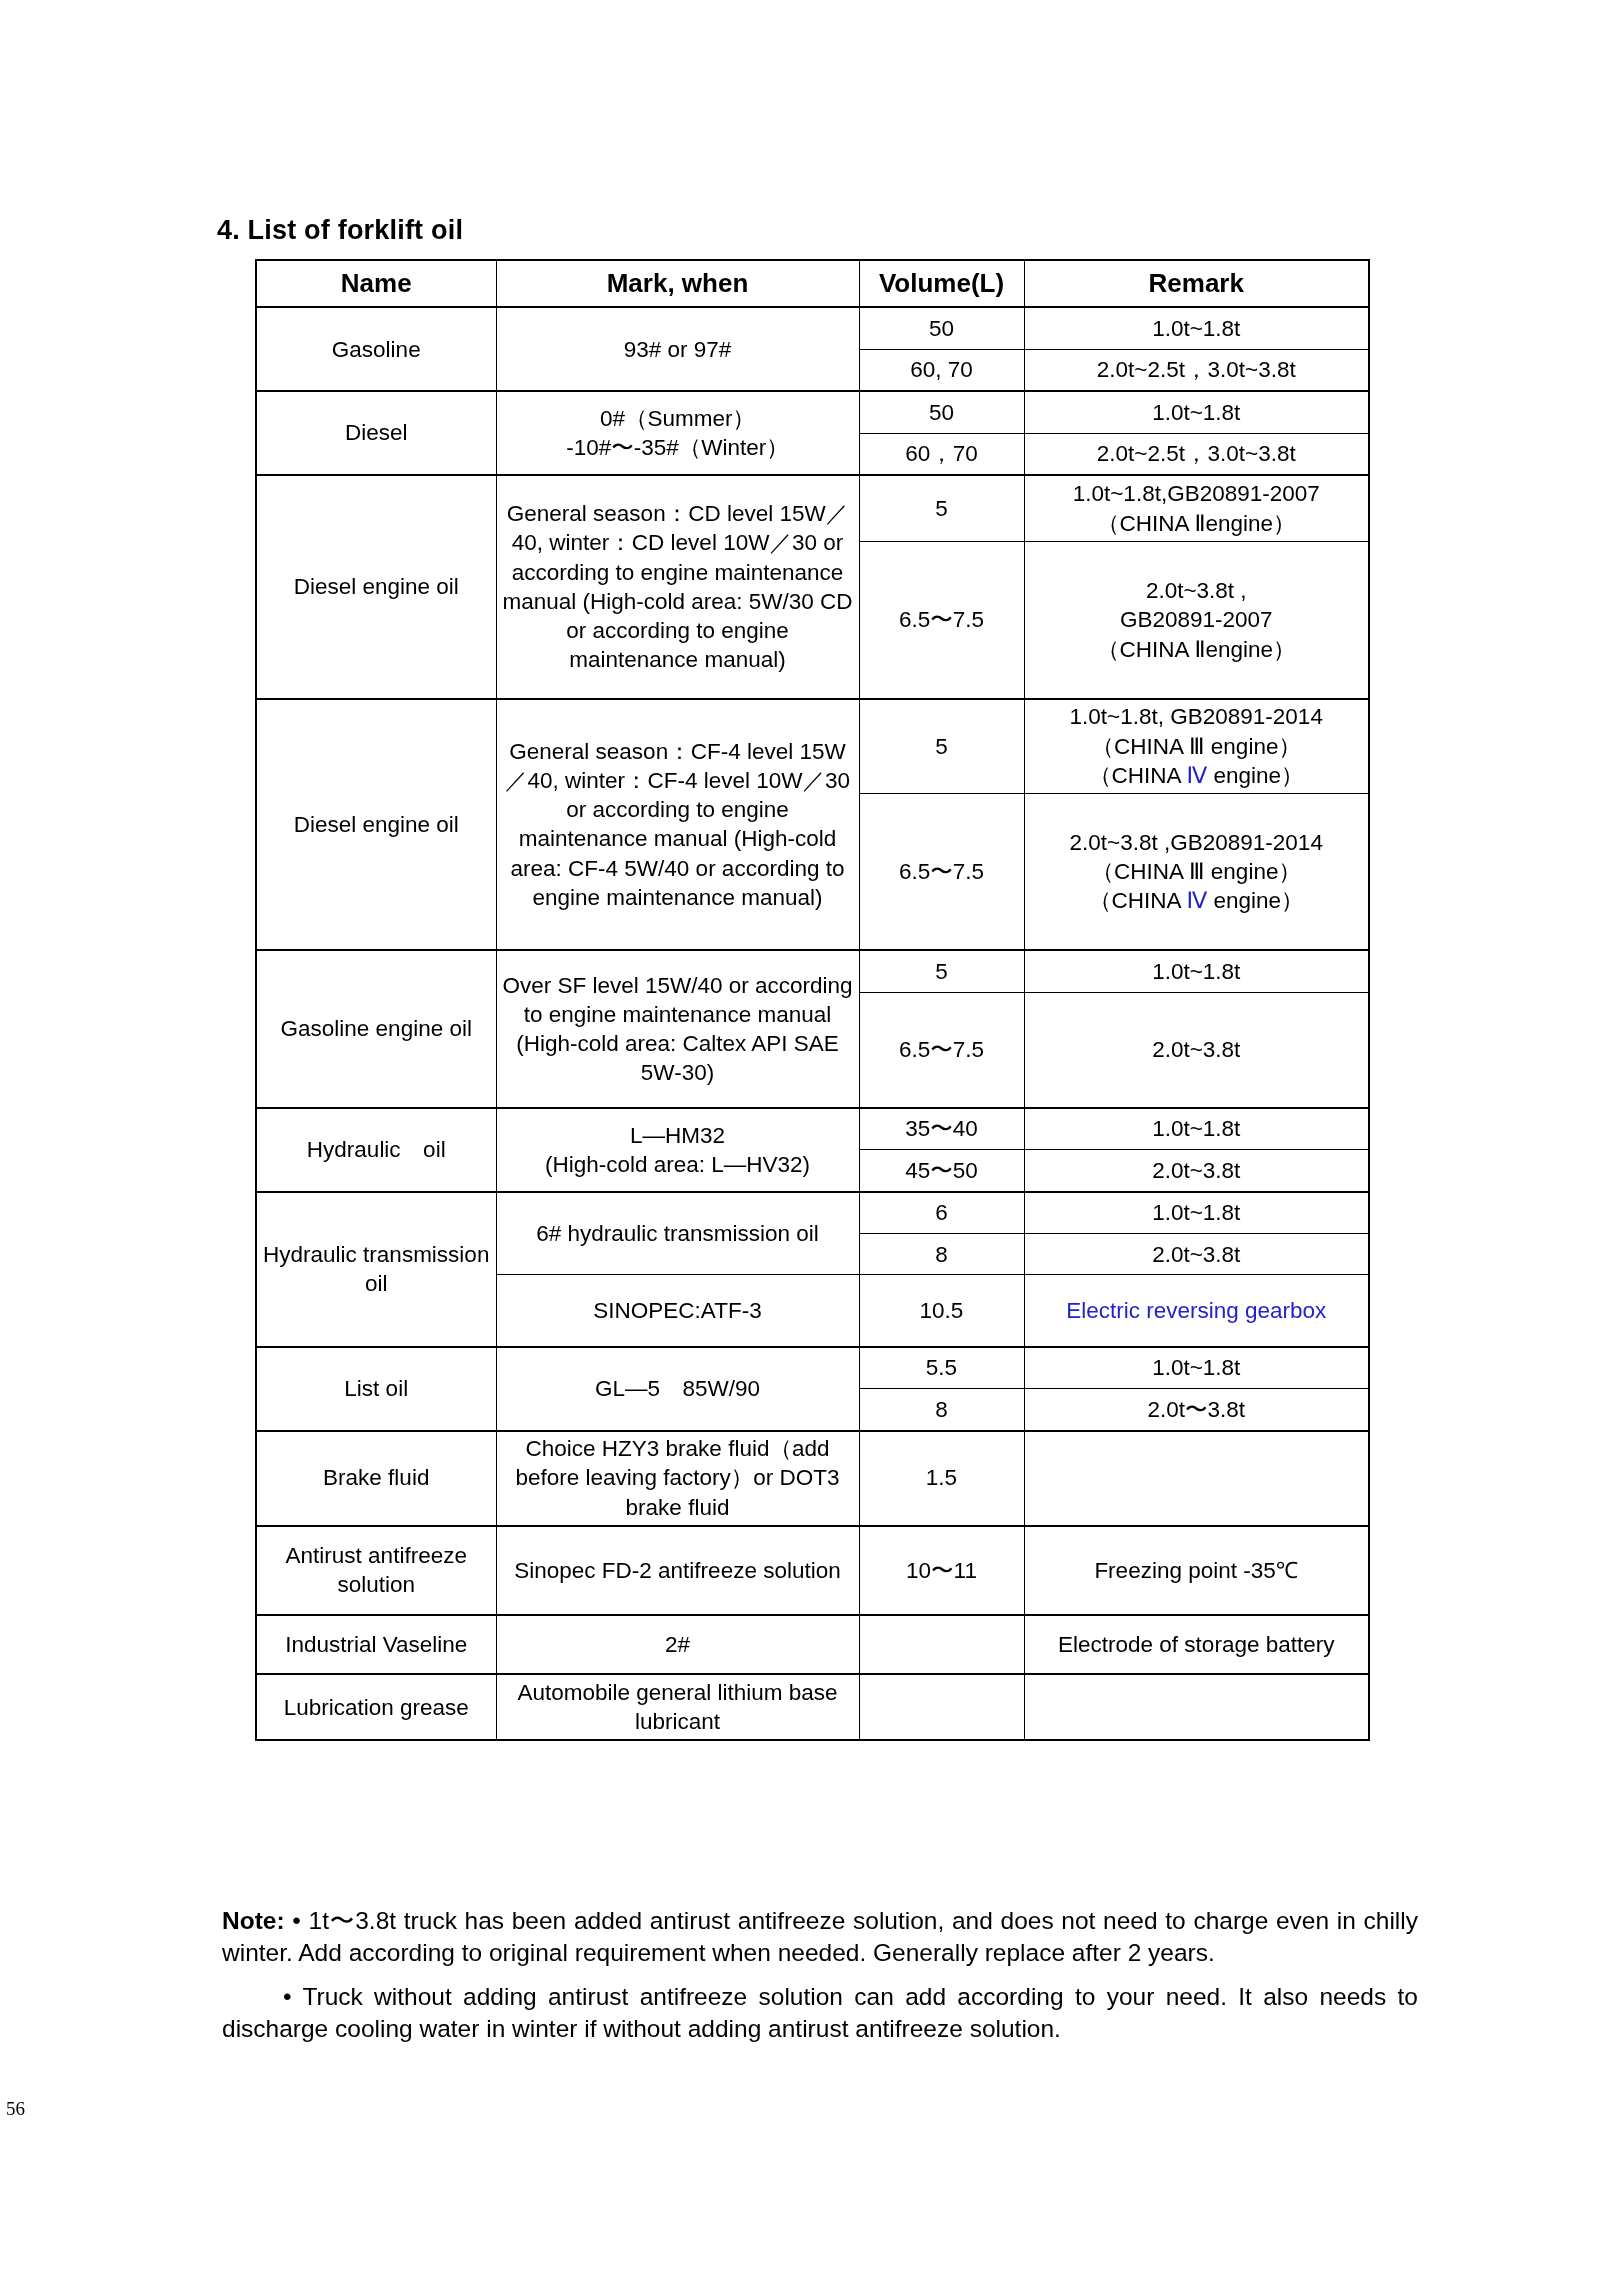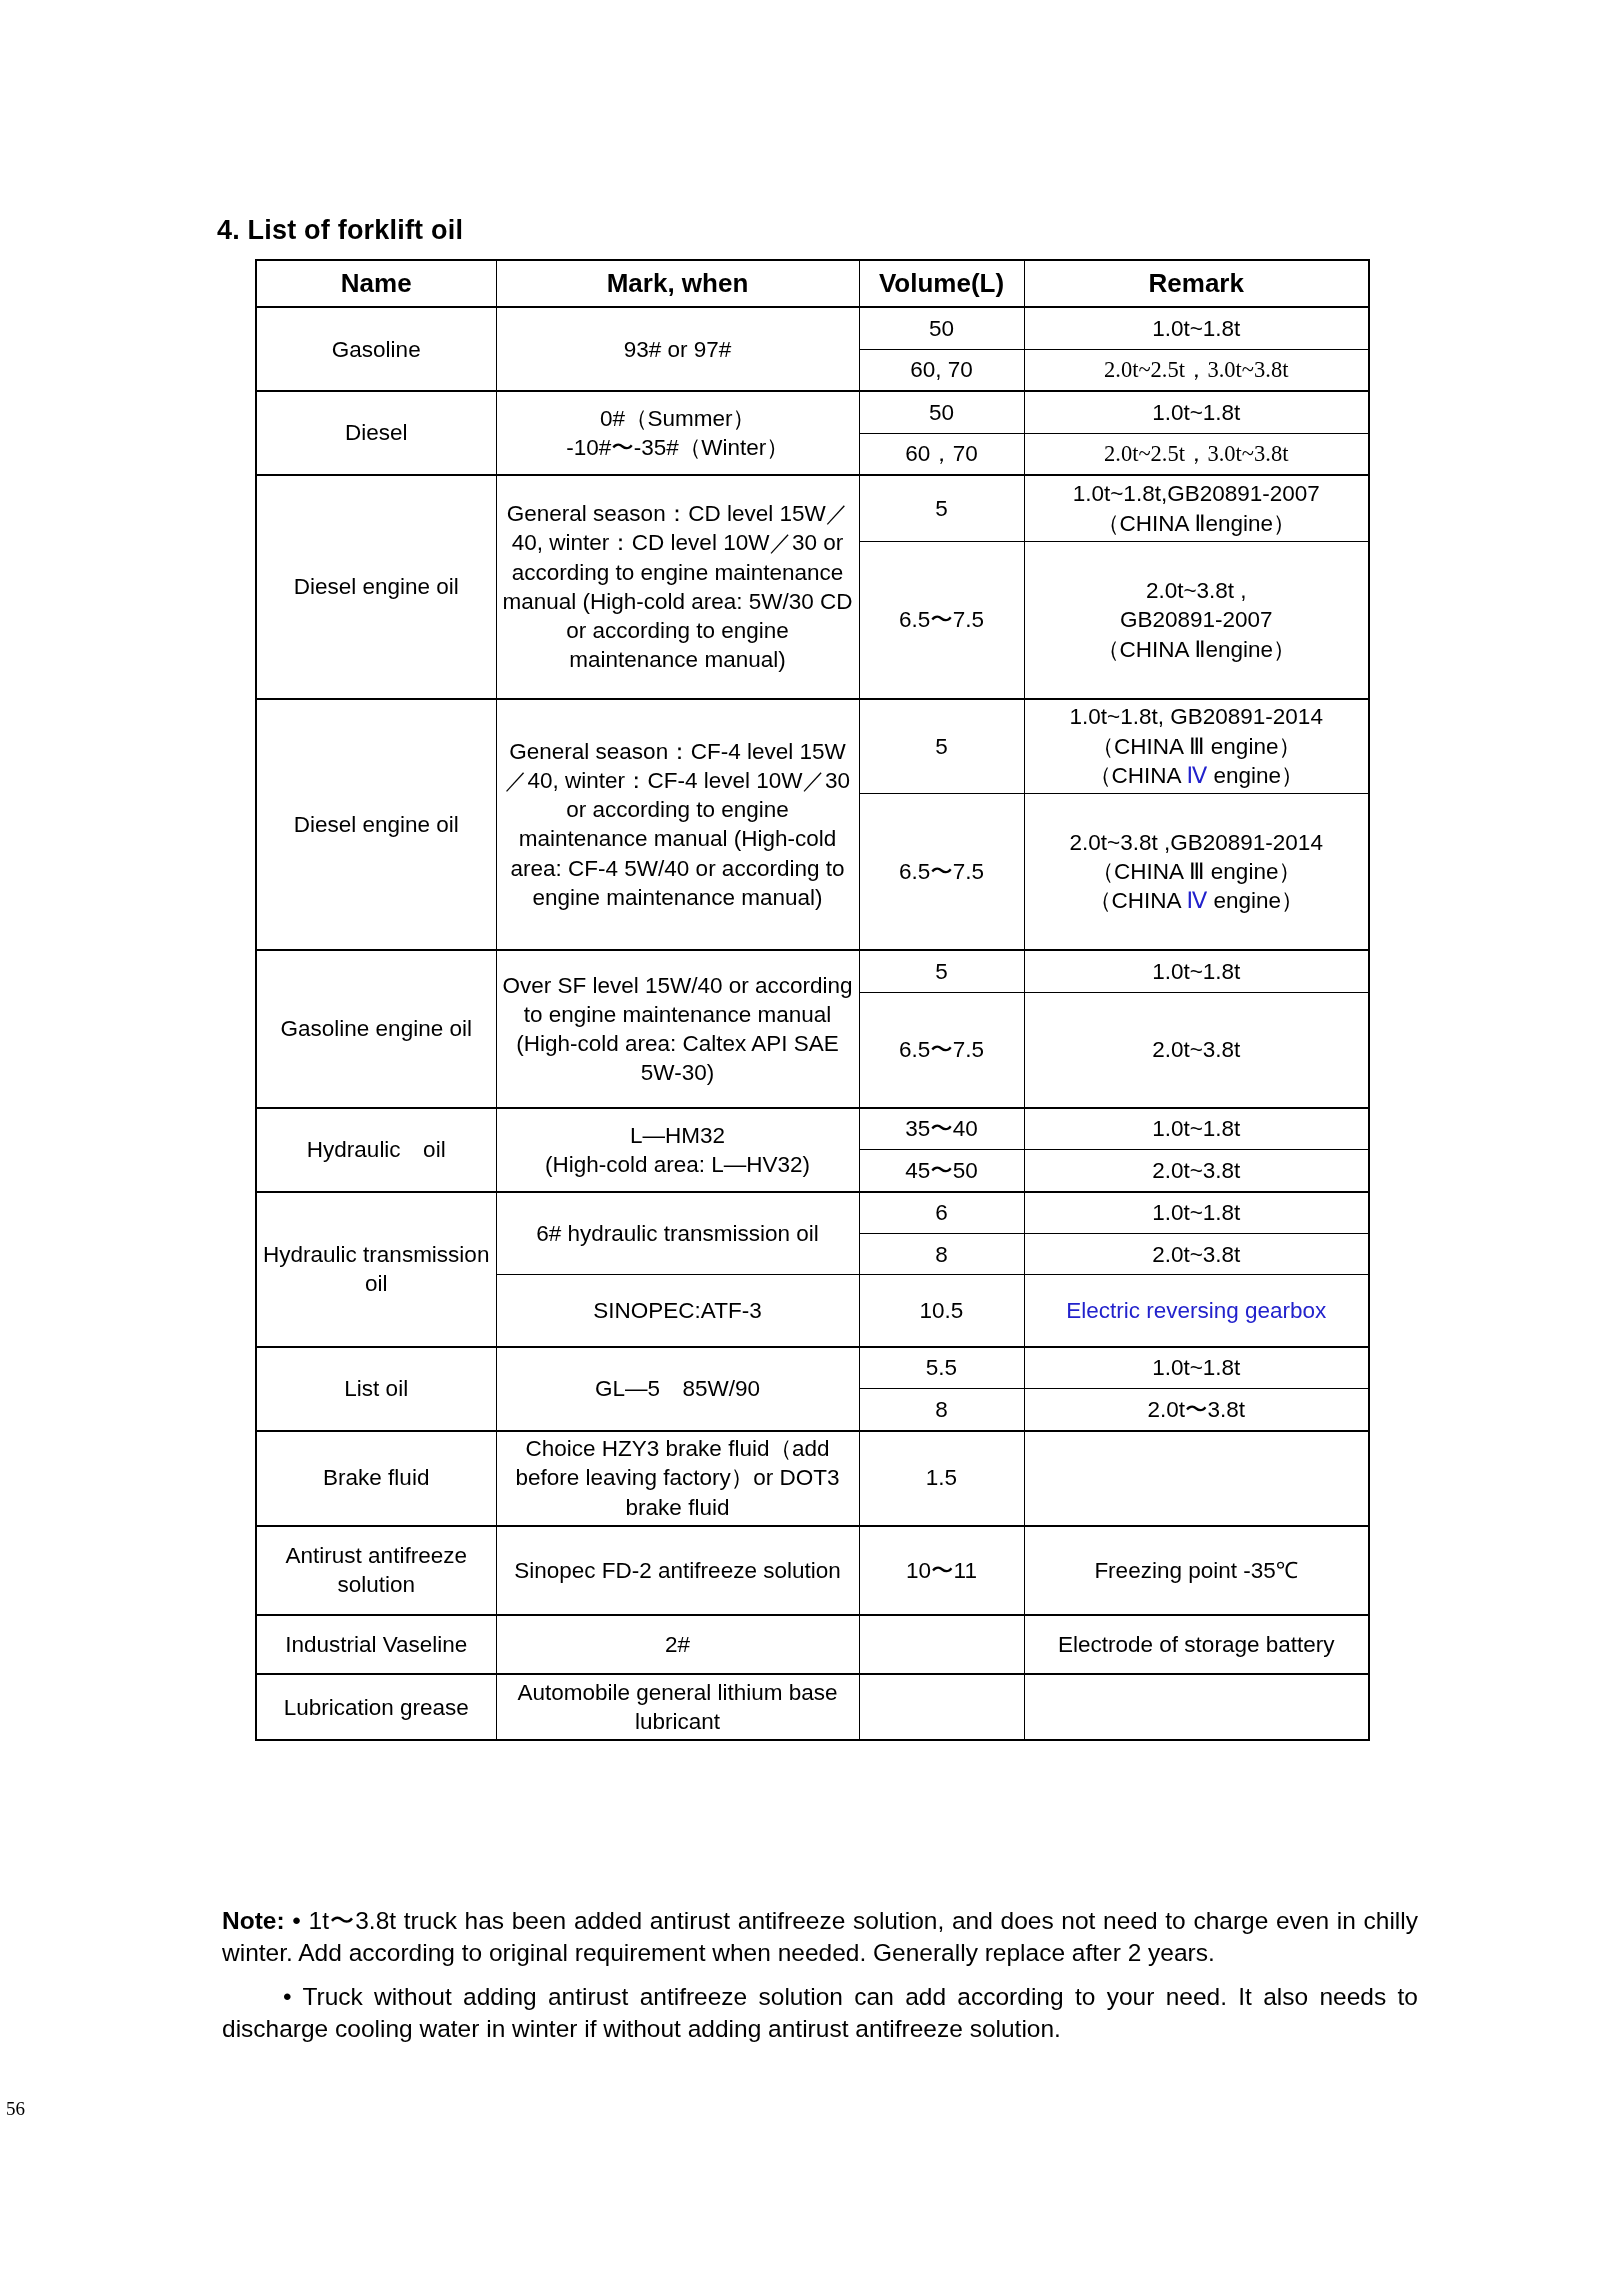--- a/index.html
+++ b/index.html
@@ -63,21 +63,21 @@
   .oil-table td.lcol { border-left: 2px solid #000; }
   .oil-table td.rcol { border-right: 2px solid #000; border-radius: 11px; }
 
   .col-name   { width: 240px; }
   .col-mark   { width: 363px; }
   .col-volume { width: 165px; }
   .col-remark { width: 345px; }
 
   .cell-left { text-align: left; padding-left: 8.2px; }
   .blue { color: #2222cc; }
-  .nowrapcell { white-space: nowrap; font-family: Liberation Serif, serif; }
+  .nowrapcell { white-space: nowrap; }
 
   
   .notes {
     position: absolute;
     left: 204px;
     top: 1893px;
     width: 1220px;
     font-size: 24.5px;
     line-height: 1.30;
     text-align: justify;

